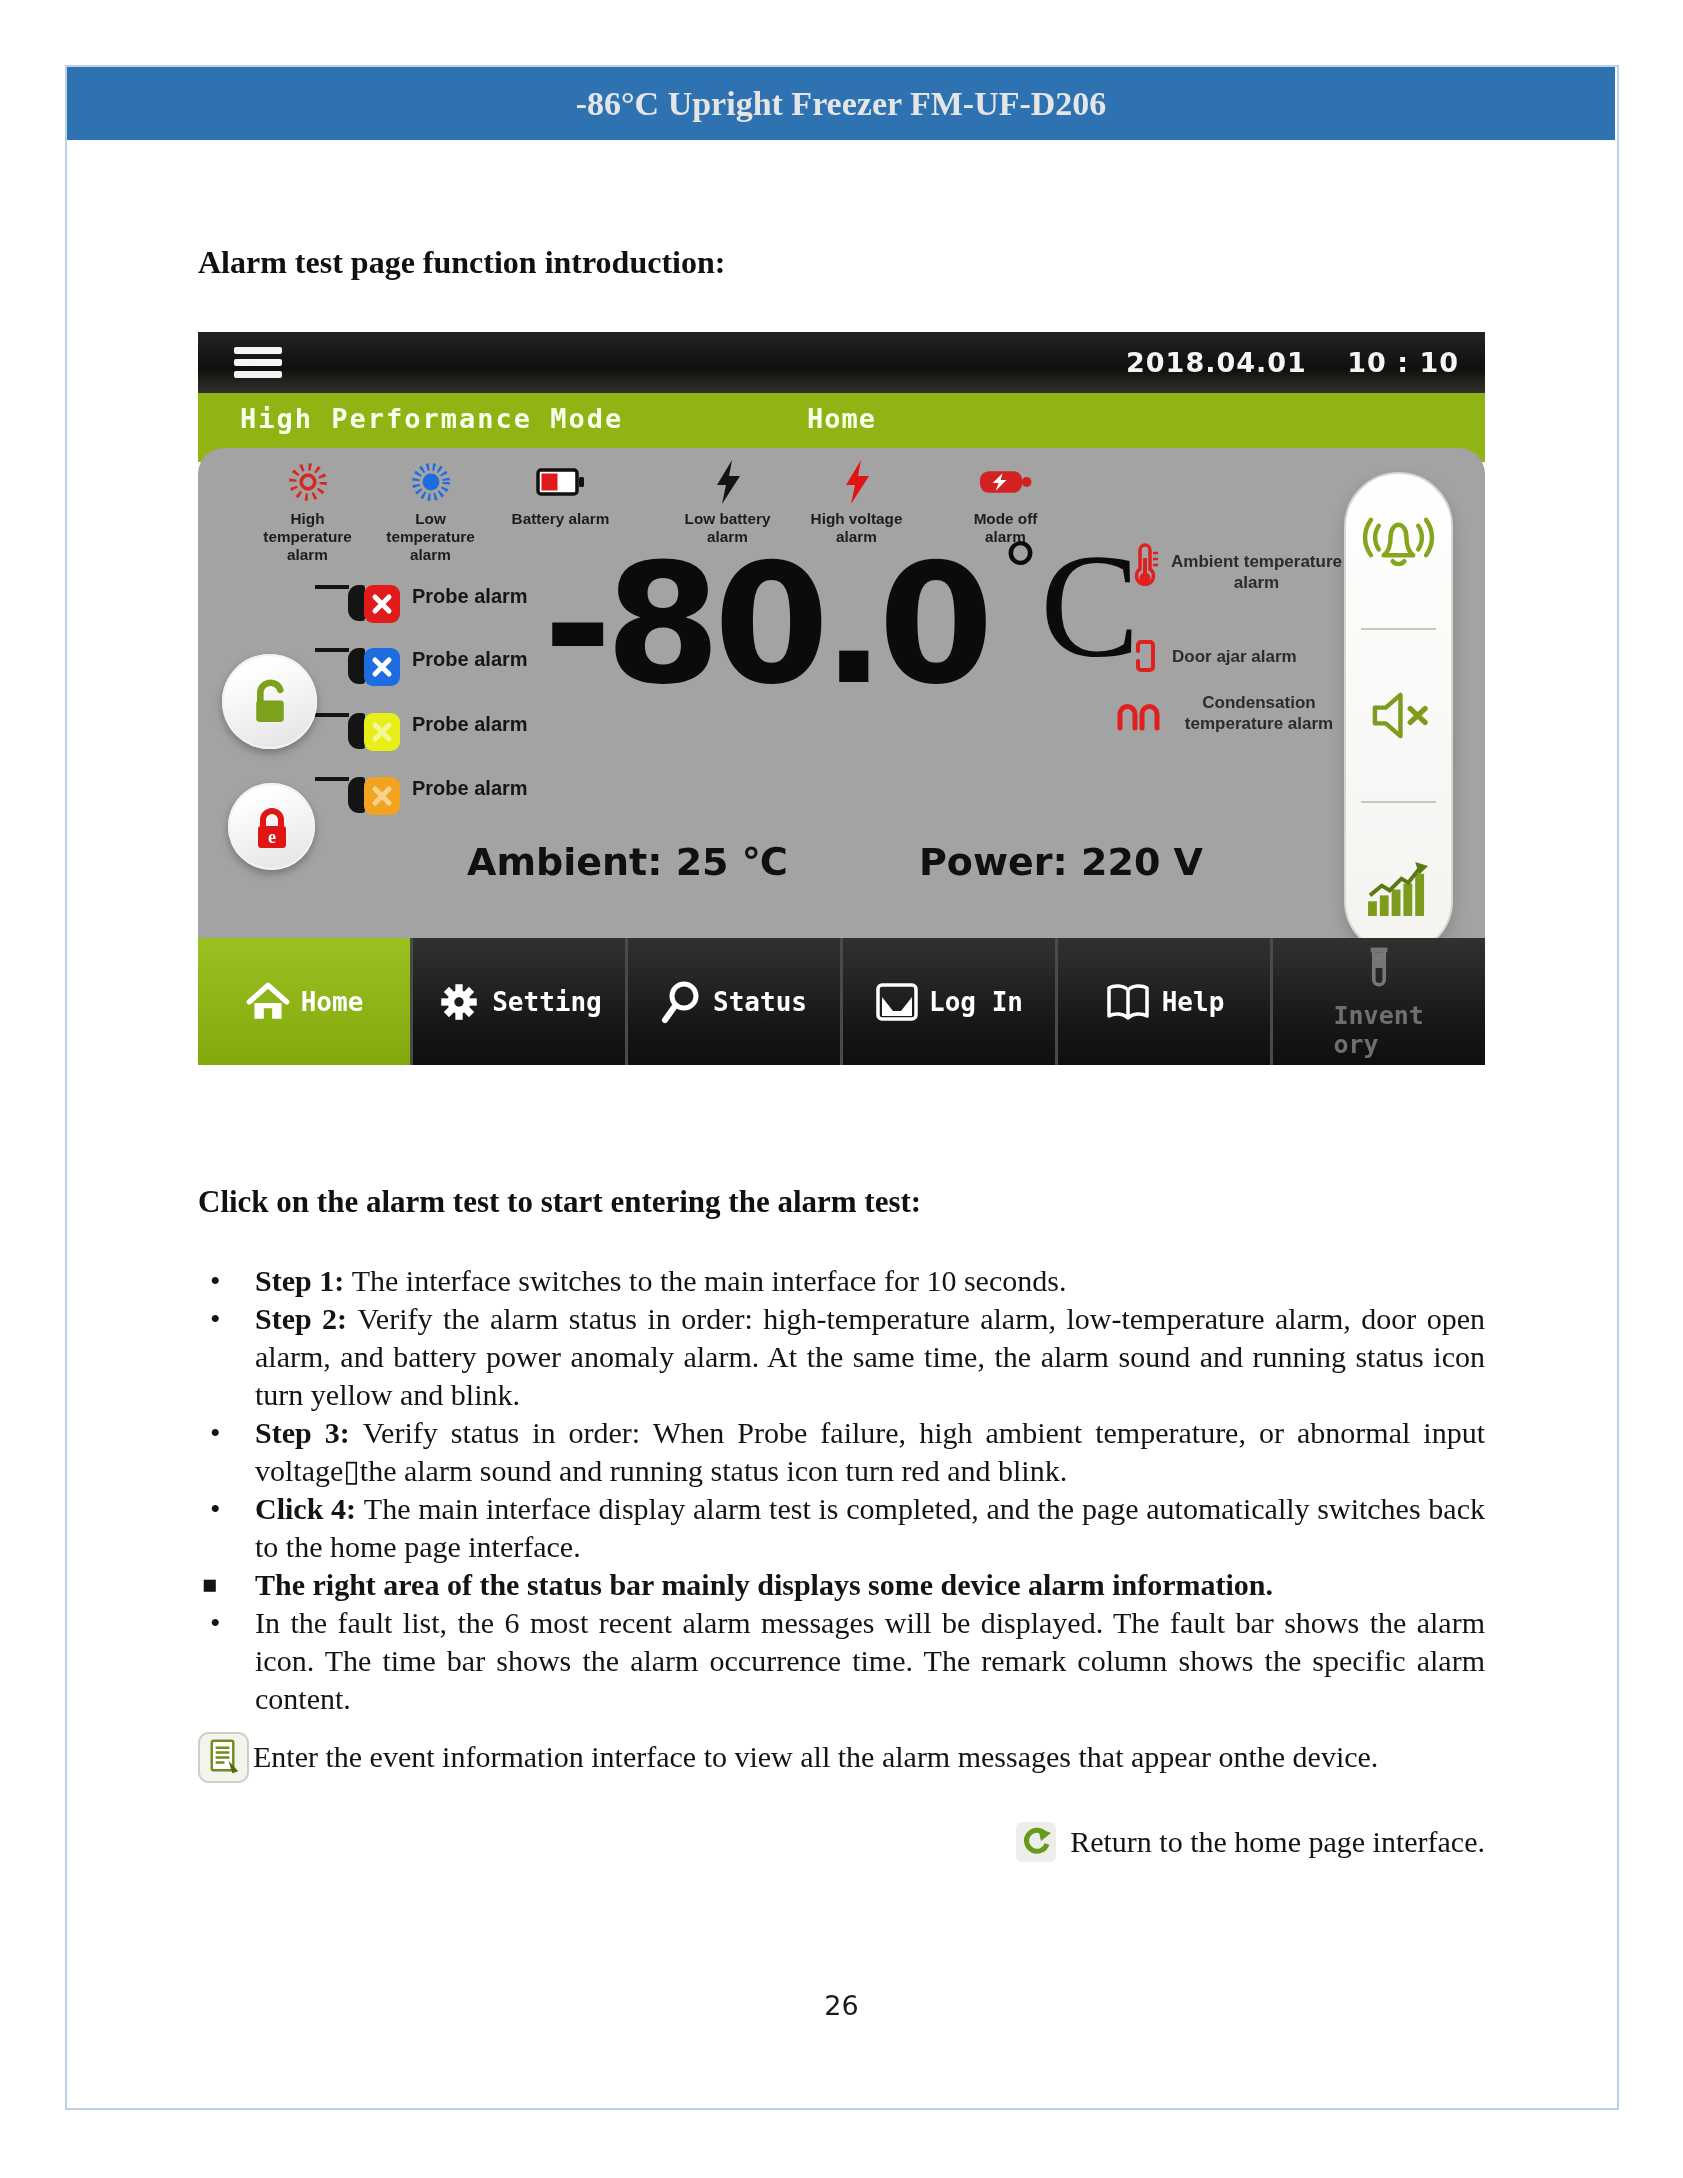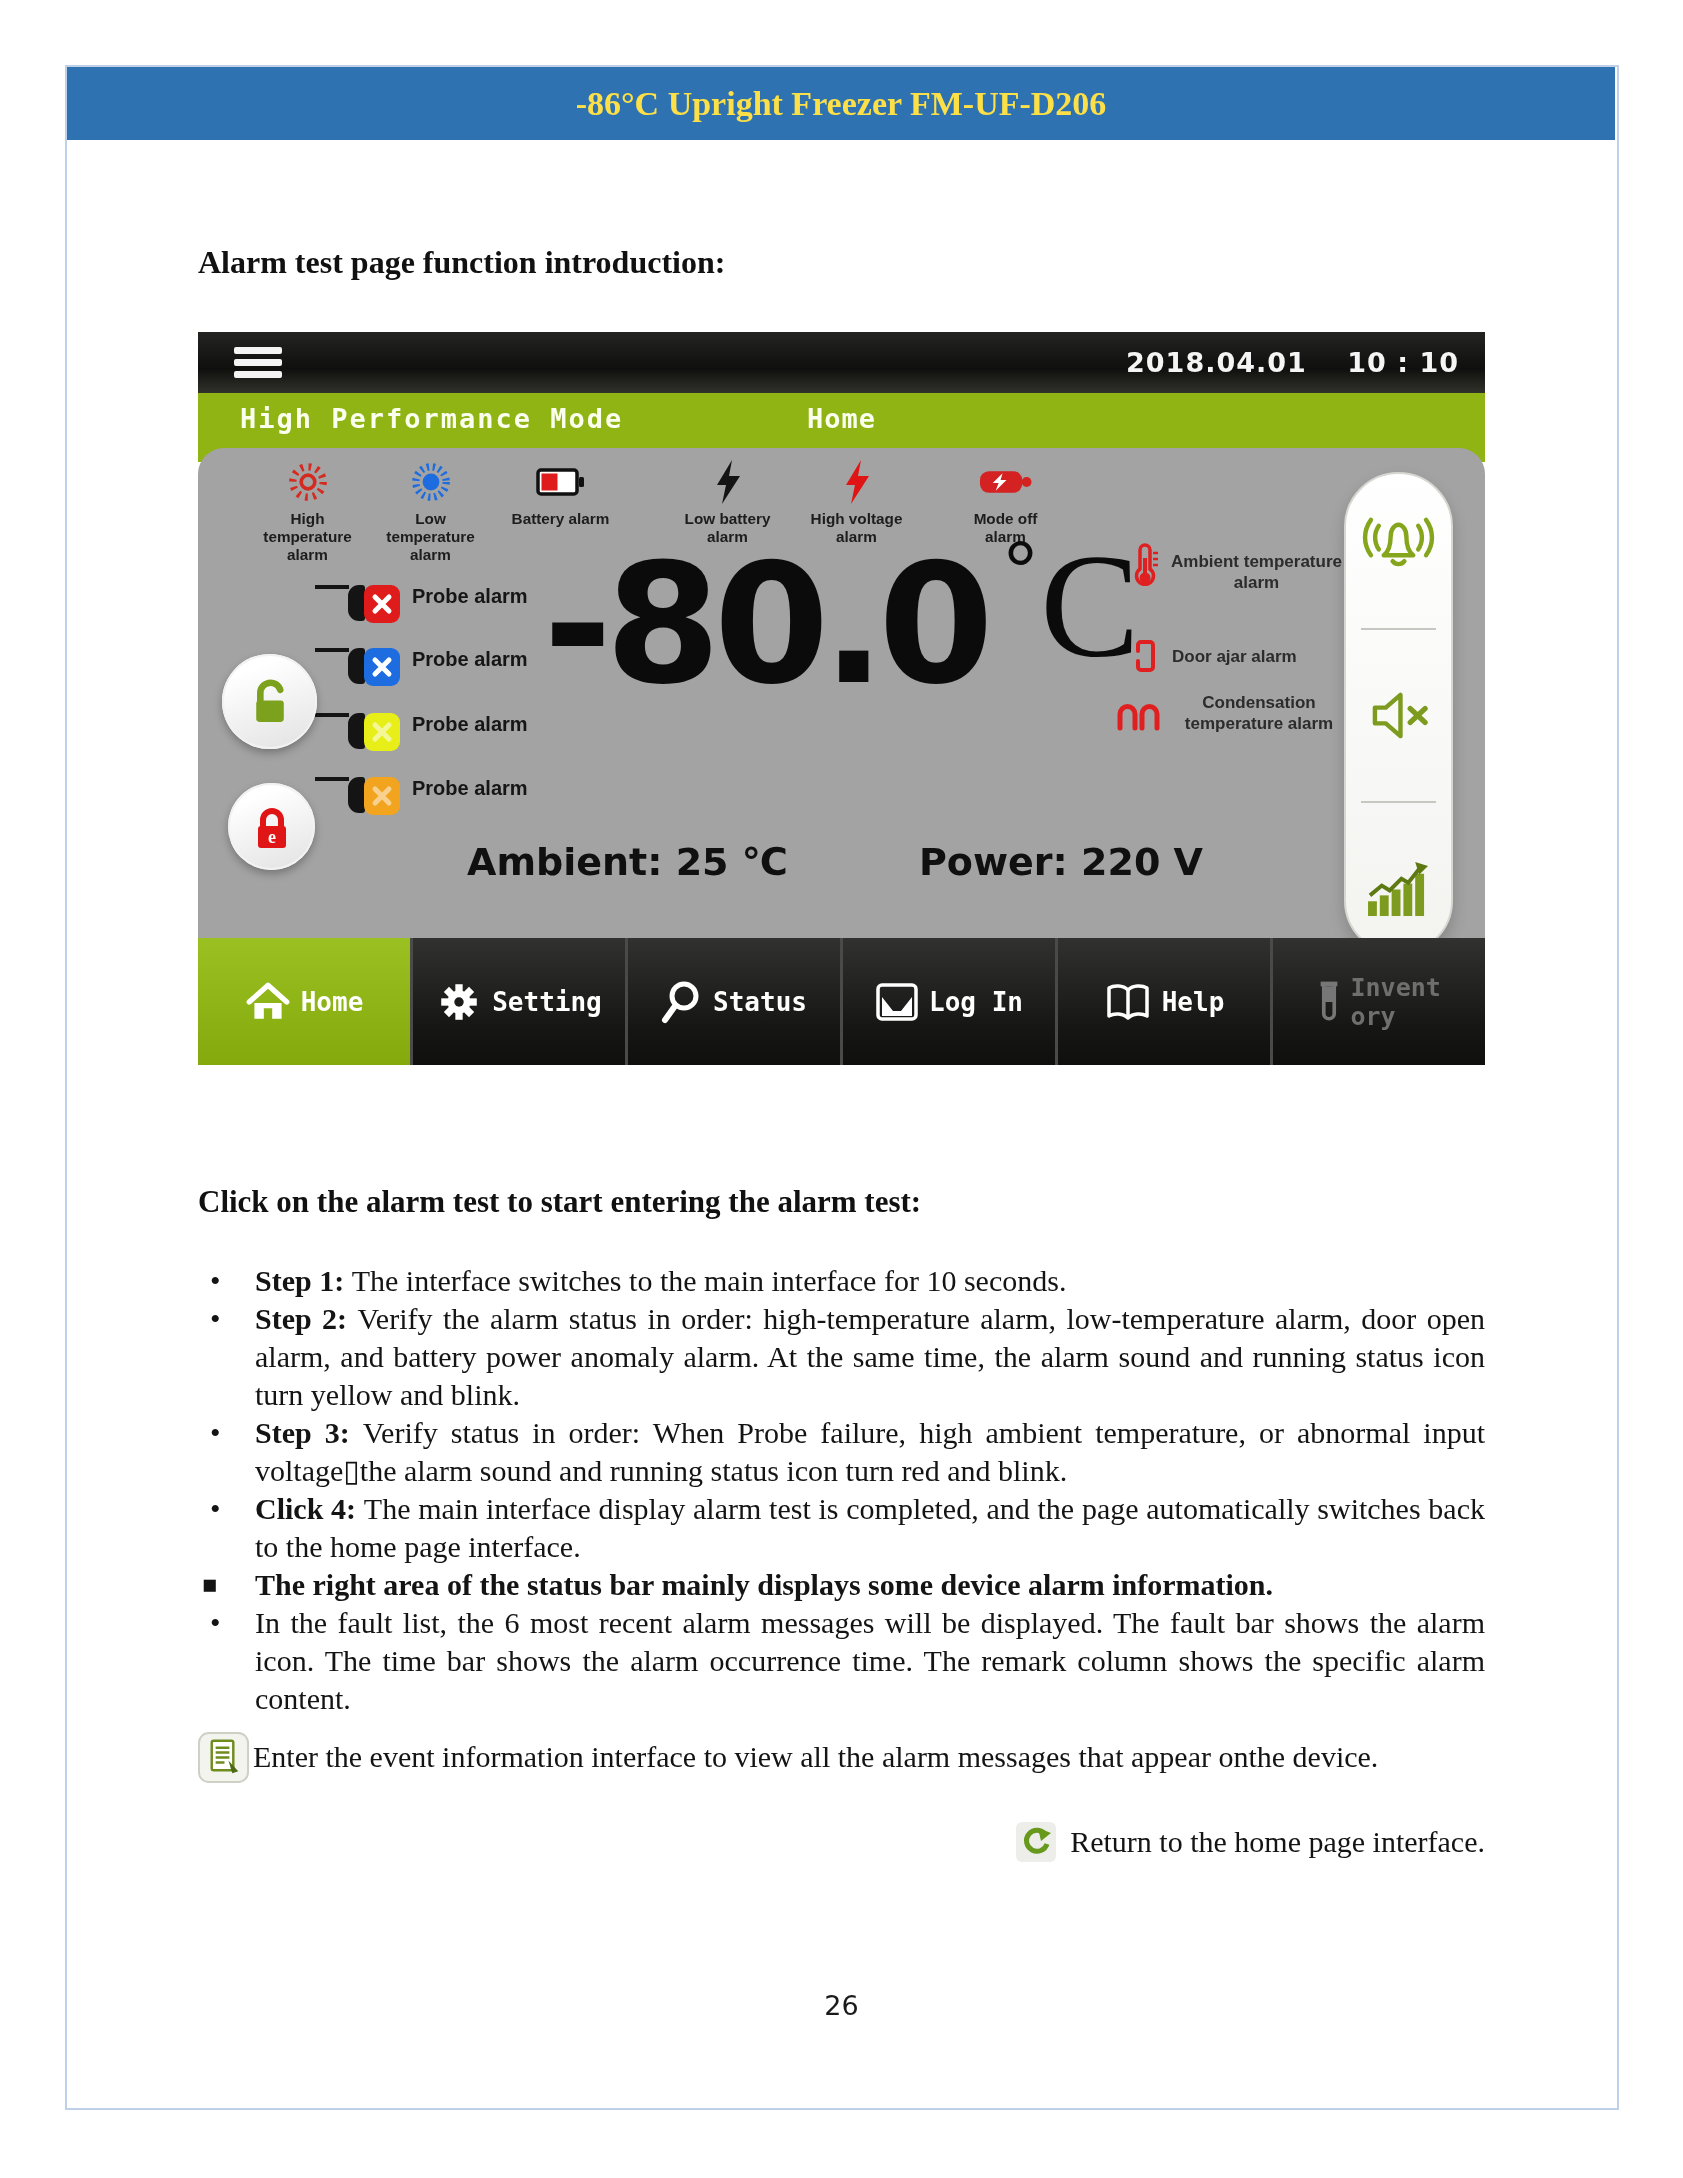--- a/index.html
+++ b/index.html
@@ -5,21 +5,21 @@
   html,body{margin:0;padding:0;}
   body{
     width:1683px;height:2178px;background:#ffffff;position:relative;
     font-family:"Liberation Serif", serif;color:#141414;
   }
   
   .frame{position:absolute;left:65px;top:65px;width:1550px;height:2041px;
     border:2px solid #bfd1e8;background:#fff;}
   .doc-header{position:absolute;left:67px;top:67px;width:1548px;height:73px;
     background:#2e72b2;display:flex;align-items:center;justify-content:center;}
-  .doc-header span{color:#fde047;font-family:"Liberation Serif",serif;font-weight:bold;font-size:34px;}
+  .doc-header span{color:#e5e5e5;font-family:"Liberation Serif",serif;font-weight:bold;font-size:34px;}
 
   .section-heading{position:absolute;left:198px;top:244px;font-weight:bold;font-size:32px;color:#111;}
 
   
   .shot{position:absolute;left:198px;top:332px;width:1287px;height:772px;overflow:hidden;}
   .scr-top{height:61px;background:linear-gradient(180deg,#242422 0%,#0f0f0d 60%,#32322c 100%);
     display:flex;align-items:center;position:relative;z-index:3;}
   .burger{margin-left:36px;display:flex;flex-direction:column;gap:5px;cursor:pointer;}
   .burger i{display:block;width:48px;height:7px;background:#f4f4f4;border-radius:2px;}
   .scr-date{margin-left:auto;margin-right:26px;color:#f5f5f5;
@@ -87,21 +87,21 @@
   .pill-div{width:72%;height:2px;background:#c7c7c2;}
   .pill-btn{cursor:pointer;display:flex;align-items:center;justify-content:center;}
 
   
   .scr-nav{height:127px;display:flex;position:relative;z-index:3;}
   .nav-item{flex:1;background:linear-gradient(180deg,#31312f 0%,#161614 70%,#0f0f0d 100%);
     display:flex;align-items:center;justify-content:center;gap:10px;cursor:pointer;
     color:#ffffff;font-family:"DejaVu Sans Mono",monospace;font-weight:bold;font-size:26px;}
   .nav-item + .nav-item{border-left:3px solid #4a4a48;}
   .nav-item.active{background:linear-gradient(180deg,#9ac022,#83a90c);}
-  .nav-item.disabled{color:#6f6f6f;}
+  .nav-item.disabled{color:#6f6f6f;flex-direction:column;}
   .nav-item.disabled .nlb{display:inline-block;width:91px;word-break:break-all;line-height:29px;font-size:25px;}
 
   
   .docbody{position:absolute;left:198px;top:1184px;width:1287px;}
   .intro{font-weight:bold;font-size:31px;margin:0 0 42px 0;color:#111;}
   .steps{list-style:none;margin:0;padding:0;font-size:30px;line-height:38px;text-align:justify;}
   .steps li{position:relative;padding-left:57px;}
   .steps .mk{position:absolute;left:12px;top:0;}
   .steps li.square .mk{left:4px;font-size:25px;}
   .steps .pf{font-weight:bold;}

